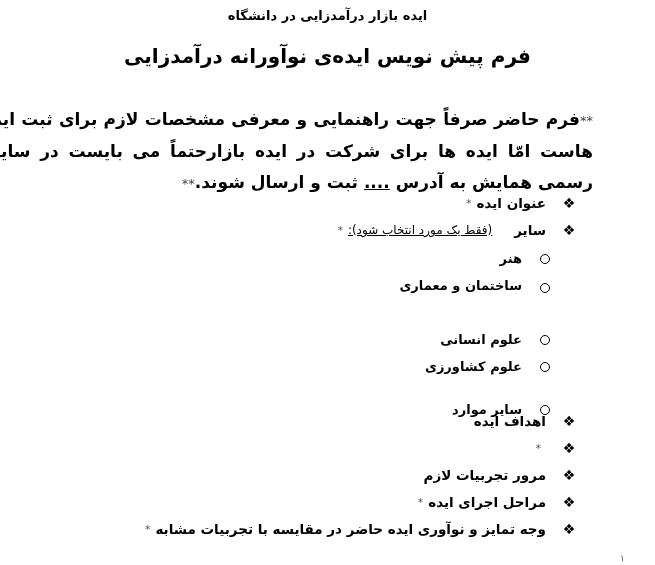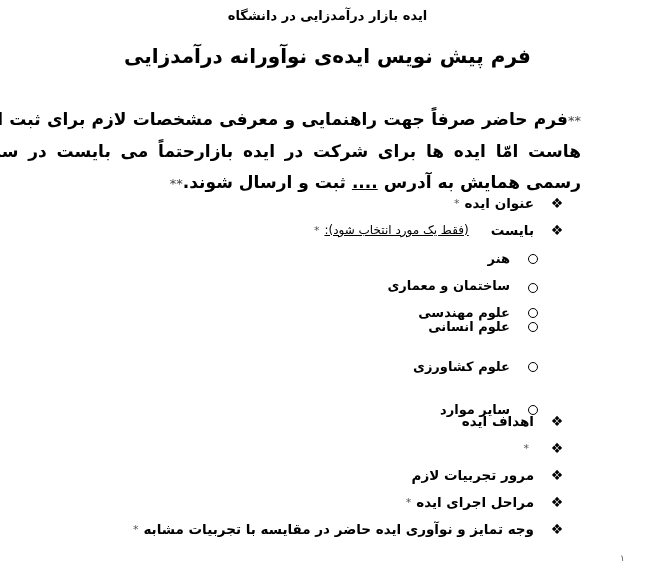--- a/index.html
+++ b/index.html
@@ -1,18 +1,18 @@
 <!DOCTYPE html>
 <html><head>
 <meta charset="utf-8">
 <style>
   html, body { margin:0; padding:0; }
   body { width:655px; height:565px; background:#ffffff; position:relative; overflow:hidden;
          font-family:"DejaVu Sans", sans-serif; color:#000; }
-  .page { position:absolute; left:0; top:0; width:606px; height:565px; direction:rtl; }
+  .page { position:absolute; left:0; top:0; width:606px; height:565px; direction:rtl;padding-left:12px; }
   .t1 { position:absolute; top:8px; left:0; width:655px; text-align:center; font-weight:bold; font-size:13px; }
   .t2 { position:absolute; top:44px; left:0; width:655px; text-align:center; font-weight:bold; font-size:20px; }
   .intro { position:absolute; top:88px; right:25px; width:610px; font-weight:bold; font-size:17px; line-height:31px; text-align:justify;margin-top:16px; }
   .intro .u { text-decoration:underline; }
   .ast { font-weight:normal; color:#444; font-size:13px; }
   .item { position:absolute; right:40px; display:flex; align-items:center; font-weight:bold; font-size:13.5px; }
   .item .bul { width:18px; text-align:center; margin-left:14px; font-size:14px; }
   .item .note { font-weight:normal; text-decoration:underline; font-size:12px; margin-right:22px; }
   .item .star { font-weight:normal; color:#555; font-size:11px; margin-right:5px; }
   .sub { position:absolute; right:68px; display:flex; align-items:center; font-weight:bold; font-size:13px; }
@@ -31,38 +31,34 @@
   </div>
 
   <div class="item" style="top:195px;">
     <span class="bul">❖</span>
     <span>عنوان ایده</span>
     <span class="star">*</span>
   </div>
 
   <div class="item" style="top:222px;">
     <span class="bul">❖</span>
-    <span>بایست</span>
+    <span>سایر</span>
     <span class="note">(فقط یک مورد انتخاب شود):</span>
     <span class="star">*</span>
   </div>
 
   <div class="sub" style="top:251px;">
     <span class="circ"></span>
     <span>هنر</span>
   </div>
   <div class="sub" style="top:278px;align-items:flex-end;">
     <span class="circ"></span>
     <span>ساختمان و معماری</span>
   </div>
-  <div class="sub" style="top:305px;">
-    <span class="circ"></span>
-    <span>علوم مهندسی</span>
-  </div>
-  <div class="sub" style="top:319px;">
+  <div class="sub" style="top:332px;">
     <span class="circ"></span>
     <span>علوم انسانی</span>
   </div>
   <div class="sub" style="top:359px;">
     <span class="circ"></span>
     <span>علوم کشاورزی</span>
   </div>
   <div class="sub" style="top:386px;margin-top:16px;">
     <span class="circ"></span>
     <span>سایر موارد</span>

